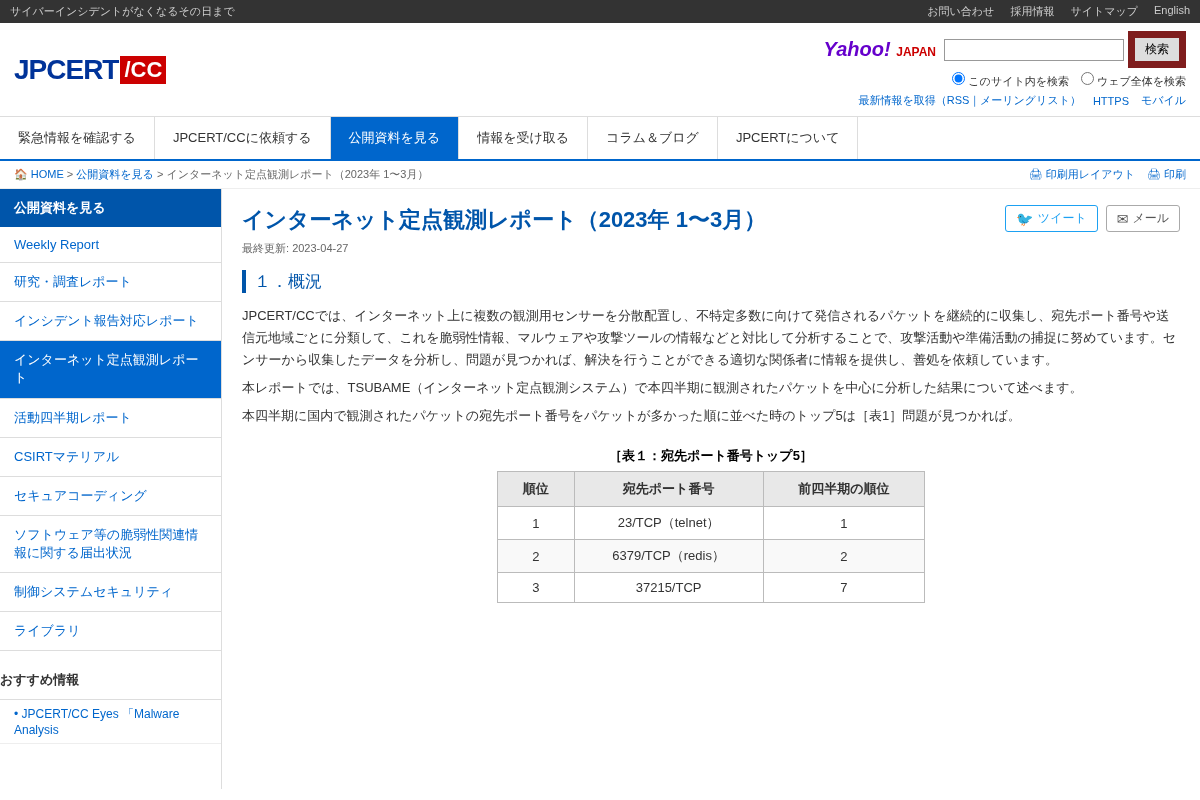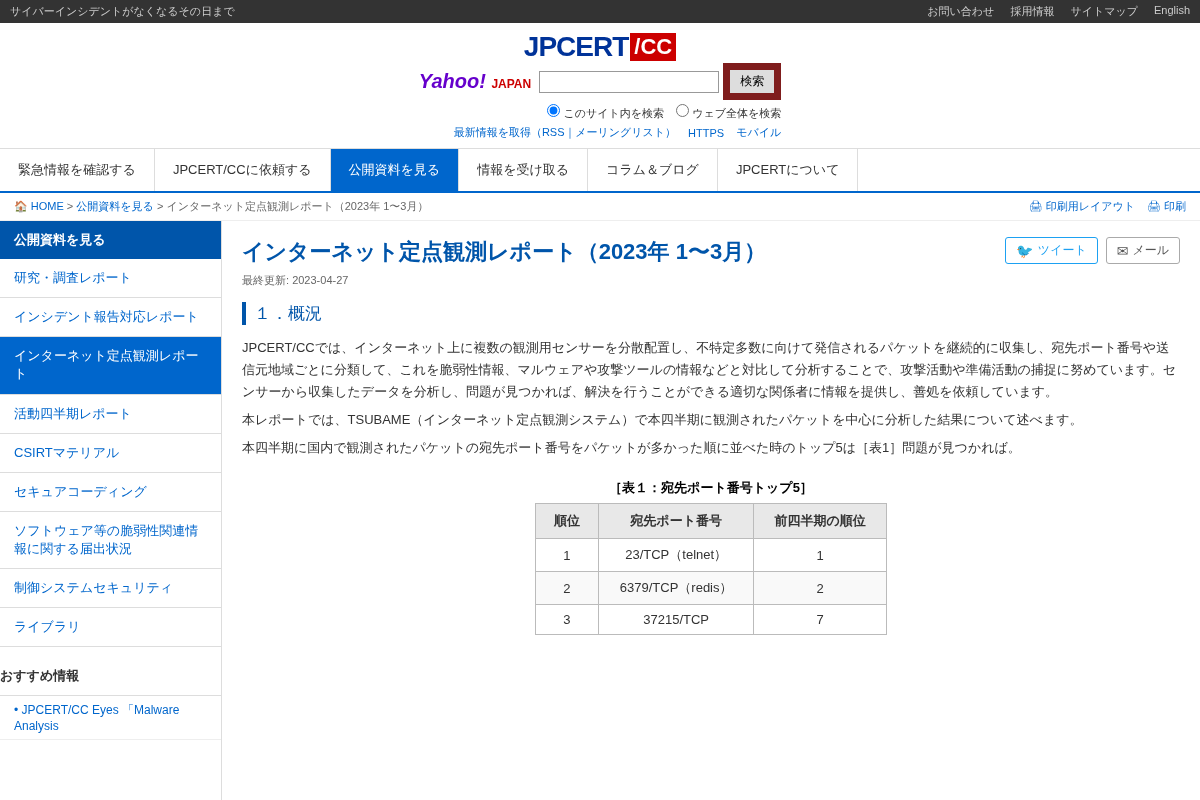--- a/index.html
+++ b/index.html
@@ -18,21 +18,20 @@
     #top-bar-links { display: flex; gap: 16px; }
     #top-bar-links a { color: #ccc; text-decoration: none; }
 
     
     #header {
       display: flex;
       justify-content: space-between;
       align-items: center;
       padding: 8px 14px;
       border-bottom: 1px solid #ddd;
-      flex-direction: column;
     }
     #logo { display: flex; align-items: center; }
     #logo-text { font-size: 28px; font-weight: bold; color: #003399; letter-spacing: -1px; }
     #logo-cc { background: #cc0000; color: #fff; padding: 1px 4px; margin-left: 2px; font-size: 22px; font-weight: bold; }
 
     #search-area { display: flex; flex-direction: column; align-items: flex-end; gap: 4px; }
     #yahoo-logo { font-size: 20px; font-weight: bold; color: #6600cc; }
     #yahoo-logo span { color: #cc0000; }
     #search-row { display: flex; gap: 4px; align-items: center; }
     #search-input { border: 1px solid #999; padding: 3px 6px; font-size: 12px; width: 180px; }
@@ -149,21 +148,21 @@
     #table-caption {
       text-align: center;
       font-size: 13px;
       font-weight: bold;
       color: #000000;
       margin-bottom: 6px;
     }
     #port-table {
       border-collapse: collapse;
       margin: 0 auto;
-      width: 352px;
+      width: 428px;
       font-size: 13px;
     }
     #port-table th {
       background: #e8e8e8;
       border: 1px solid #bbb;
       padding: 8px 16px;
       text-align: center;
     }
     #port-table td {
       border: 1px solid #bbb;
@@ -239,20 +238,21 @@
     <span>🖨 <span>印刷用レイアウト</span></span>
     <span>🖨 <span>印刷</span></span>
   </div>
 </div>
 
 <div id="layout">
 
   <div id="sidebar">
     <div id="sidebar-section-title">公開資料を見る</div>
 
+    <div class="sidebar-item">Weekly Report</div>
     <div class="sidebar-item">研究・調査レポート</div>
     <div class="sidebar-item" style="line-height:1.4;">インシデント報告対応レポート</div>
     <div class="sidebar-item active" style="line-height:1.4;">インターネット定点観測レポート</div>
     <div class="sidebar-item">活動四半期レポート</div>
     <div class="sidebar-item">CSIRTマテリアル</div>
     <div class="sidebar-item">セキュアコーディング</div>
     <div class="sidebar-item" style="line-height:1.4;">ソフトウェア等の脆弱性関連情報に関する届出状況</div>
     <div class="sidebar-item">制御システムセキュリティ</div>
     <div class="sidebar-item">ライブラリ</div>
 

